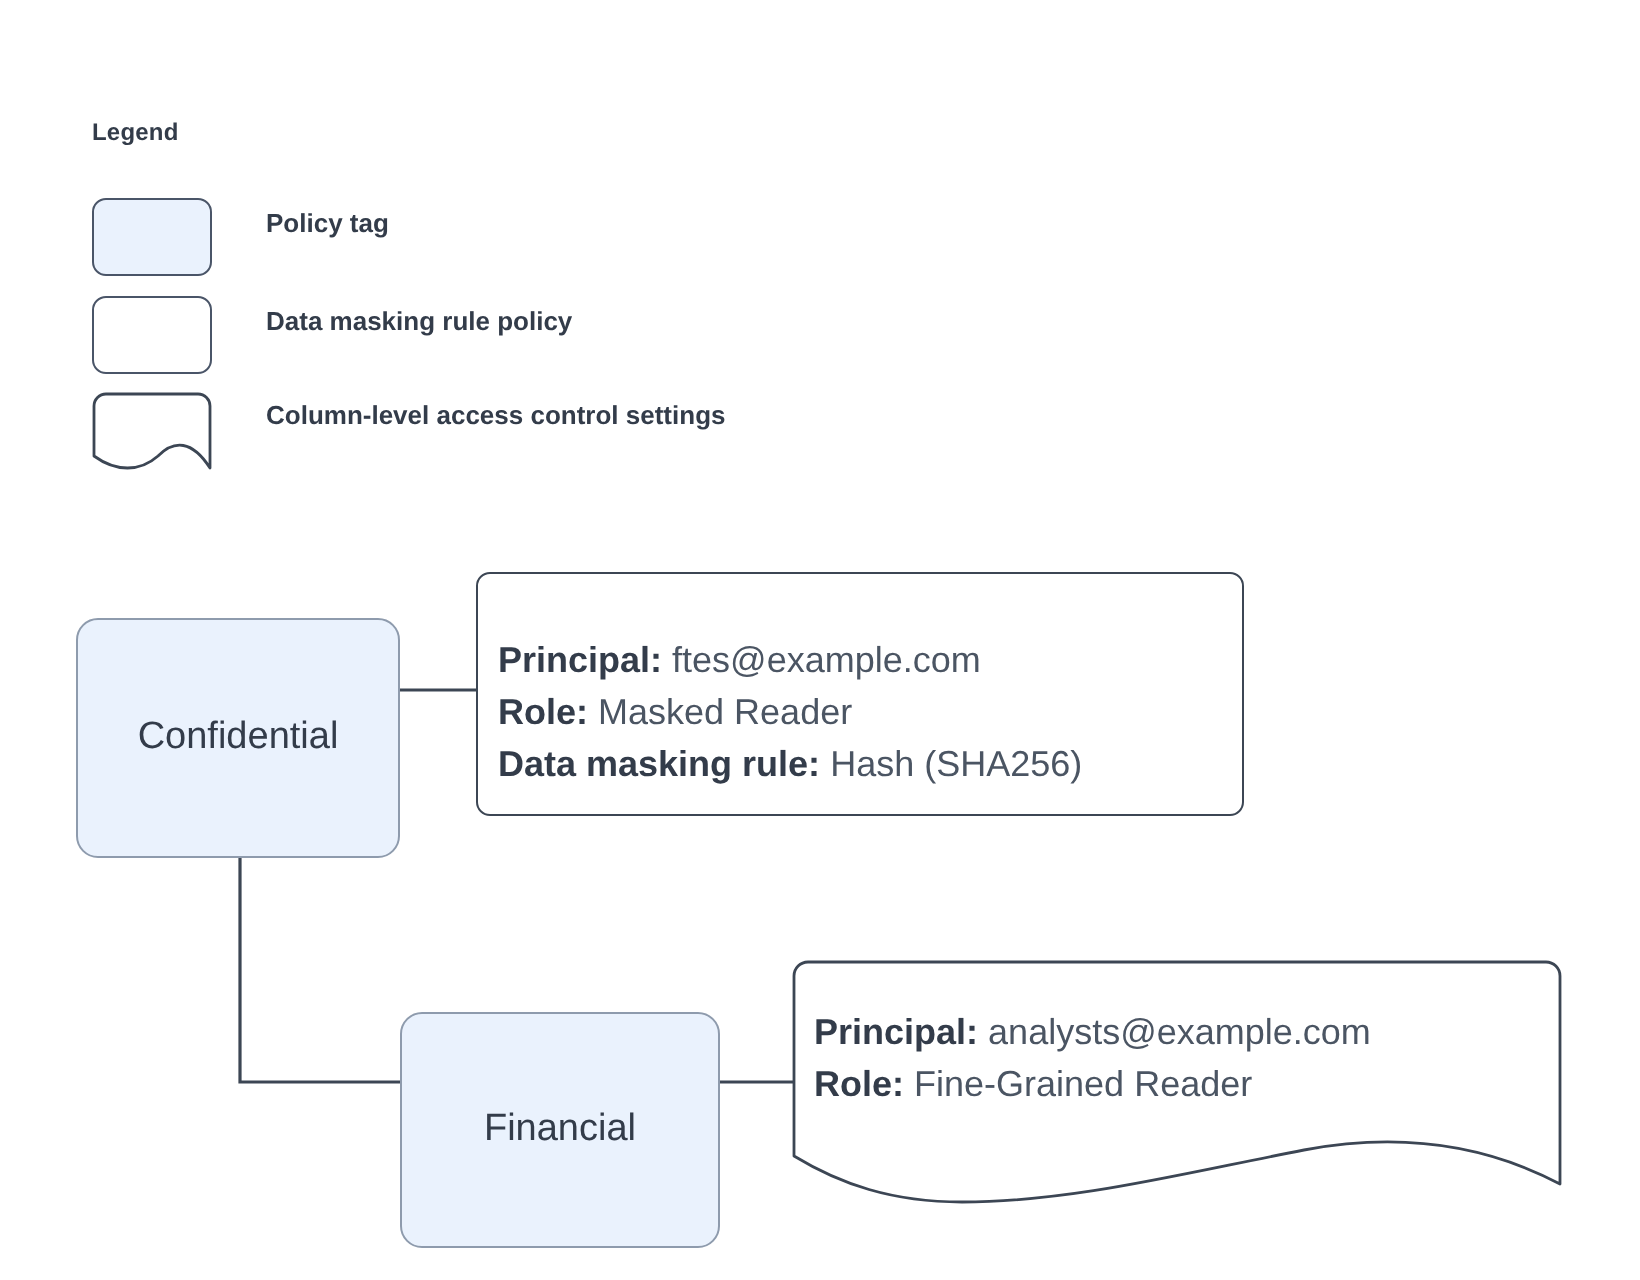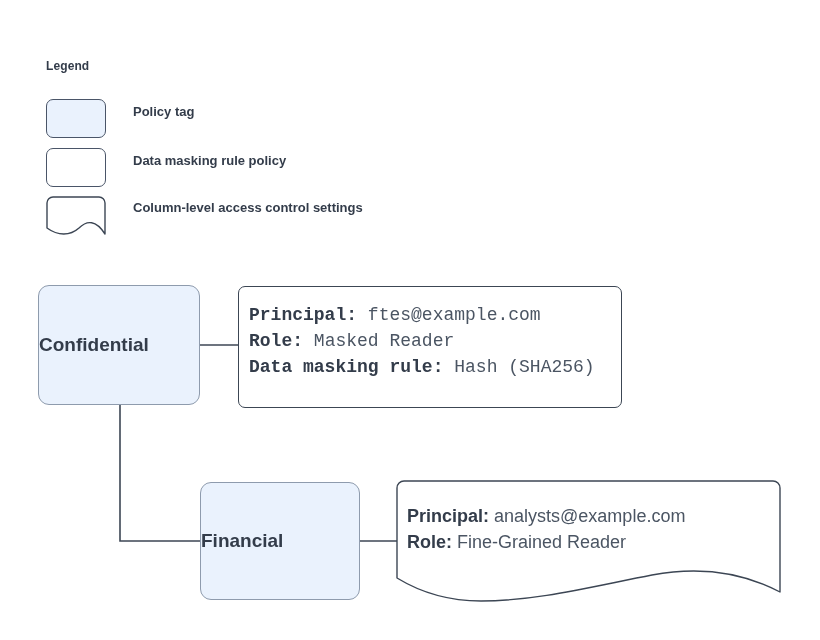--- a/index.html
+++ b/index.html
@@ -64,25 +64,26 @@
 
   
   .node {
     position: absolute;
     box-sizing: border-box;
     background: #eaf2fd;
     border: 1.4px solid #8e9bad;
     border-radius: 11px;
     display: flex;
     align-items: center;
-    justify-content: flex-start;
+    justify-content: center;
     font-size: 19px;
-    font-weight: bold;
-    color: #333c4a;
-    white-space: nowrap;
+    font-weight: normal;
+    color: #333c4a;
+    white-space: nowrap;
+    margin-top: 24px;
   }
   #node-confidential {
     left: 38px;
     top: 285px;
     width: 162px;
     height: 120px;
   }
   #node-financial {
     left: 200px;
     top: 482px;
@@ -110,22 +111,21 @@
     left: 238px;
     top: 286px;
     width: 384px;
     height: 122px;
     background: #ffffff;
     border: 1.4px solid #3c4654;
     border-radius: 7px;
   }
   #annot-confidential .lines {
     left: 10px;
-    top: 15px;
-    font-family: Liberation Mono, monospace;
+    top: 30px;
   }
   #annot-financial {
     left: 397px;
     top: 481px;
     width: 461px;
     height: 121px;
     background: transparent;
     border: none;
   }
   #annot-financial .lines {

